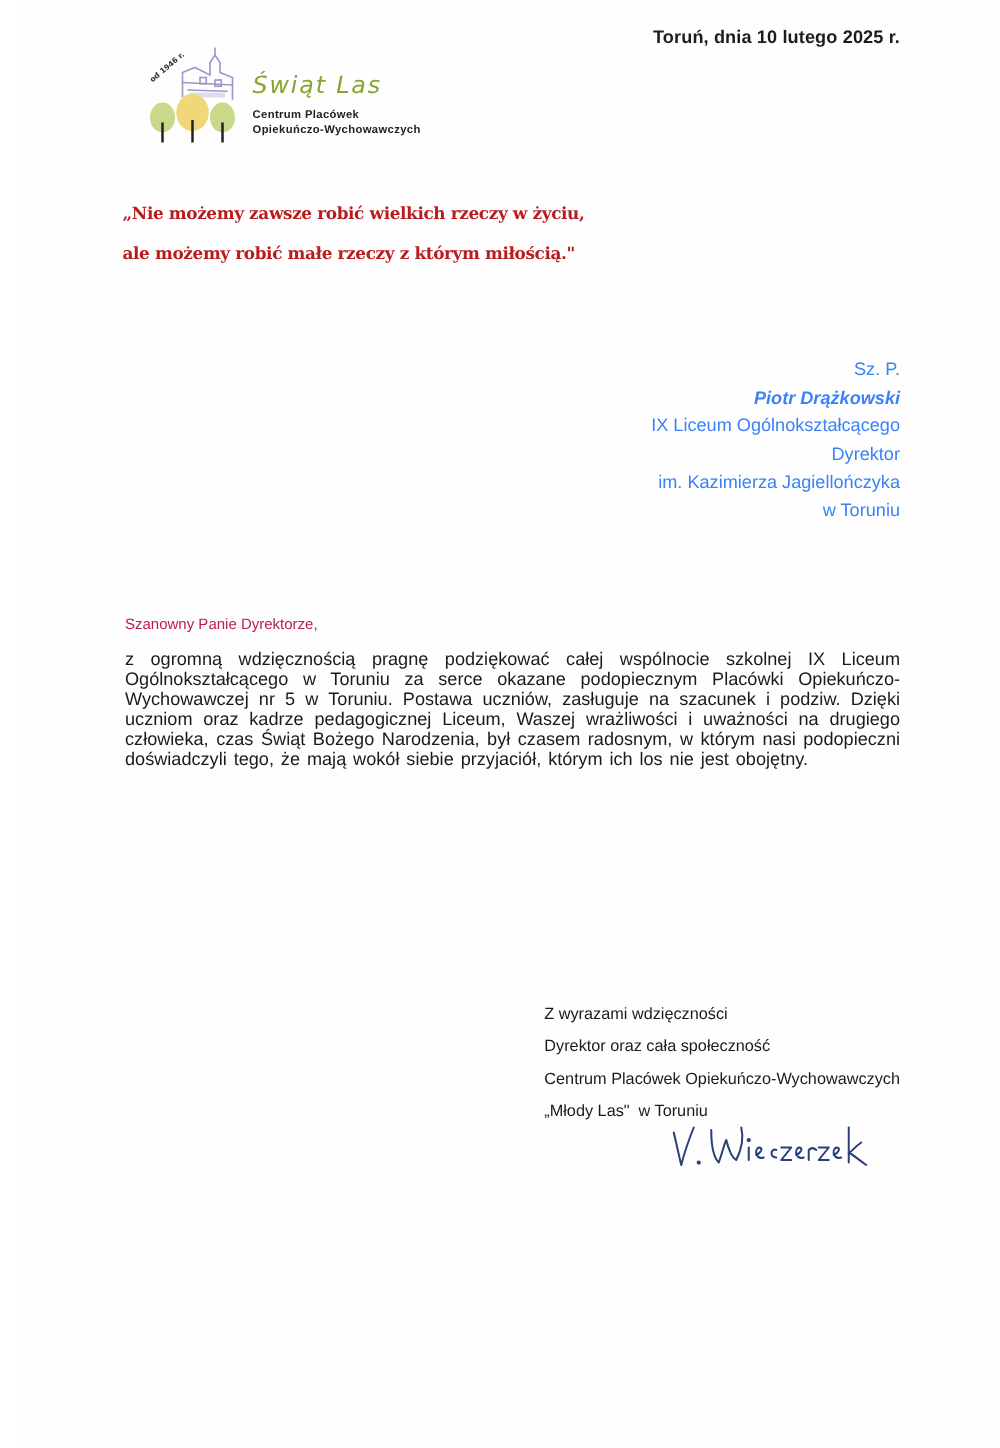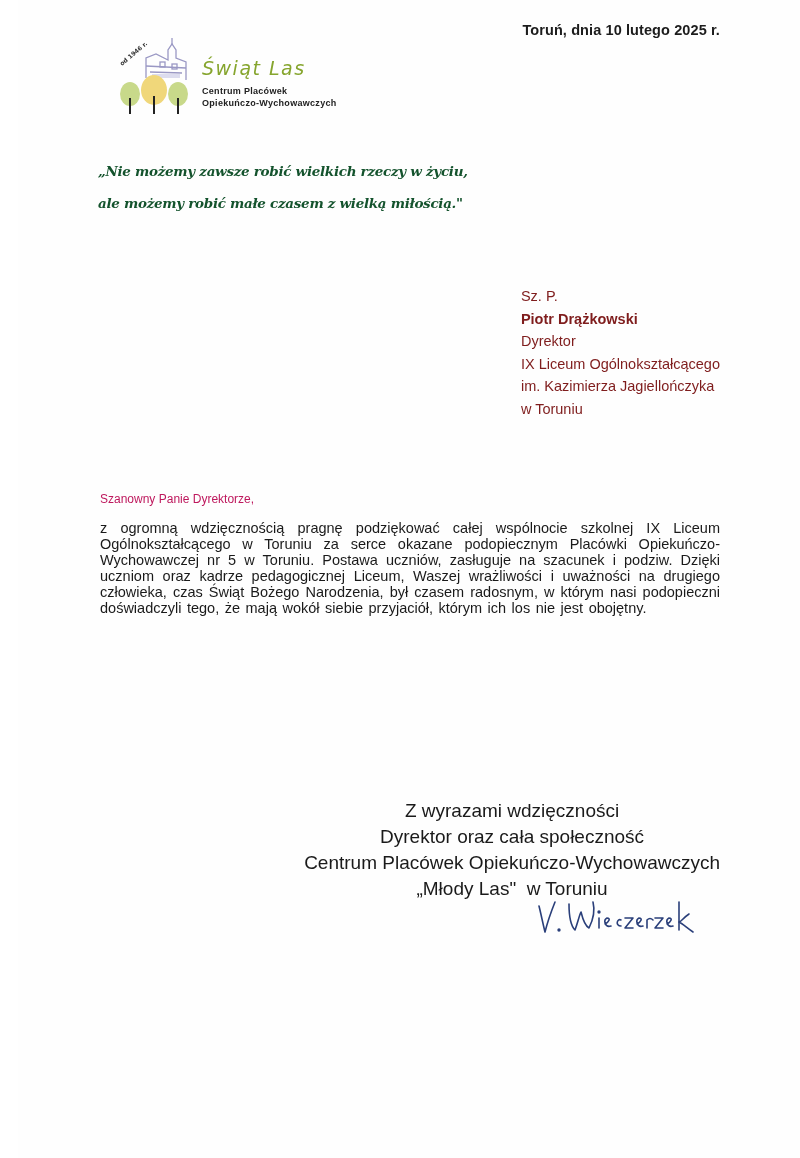--- a/index.html
+++ b/index.html
@@ -67,37 +67,36 @@
     .logo-sub.l2 { top: 62px; }
 
     
     .motto {
       position: absolute;
       left: 80px;
       top: 155px;
       font-family: "DejaVu Serif", "Liberation Serif", serif;
       font-size: 13.5px;
       font-weight: bold;
-      font-style: italic;
-      color: #14532d;
+      color: #b91c1c;
       line-height: 32px;
       letter-spacing: -0.3px;
     }
 
     
     .recipient {
       position: absolute;
       right: 98px;
       top: 285px;
-      text-align: left;
+      text-align: right;
       font-size: 14.5px;
       line-height: 22.5px;
-      color: #7f1d1d;
-    }
-    .recipient .bold { font-weight: bold; }
+      color: #3b82f6;
+    }
+    .recipient .bold { font-weight: bold; font-style: italic; }
 
     
     .salutation {
       position: absolute;
       left: 82px;
       top: 492px;
       font-size: 12px;
       color: #be185d;
     }
     .body-text {
@@ -110,22 +109,22 @@
       text-align: justify;
       color: #1a1a1a;
       word-spacing: 1.5px;
     }
 
     
     .closing {
       position: absolute;
       right: 98px;
       top: 798px;
-      text-align: center;
-      font-size: 19px;
+      text-align: left;
+      font-size: 13px;
       line-height: 26px;
       color: #1a1a1a;
     }
 
     
     .signature {
       position: absolute;
       left: 515px;
       top: 892px;
       width: 170px;
@@ -167,28 +166,28 @@
         <line x1="62" y1="62" x2="62" y2="78"></line>
       </g>
     </svg>
     <div class="logo-name">Świąt Las</div>
     <div class="logo-sub l1">Centrum Placówek</div>
     <div class="logo-sub l2">Opiekuńczo-Wychowawczych</div>
   </div>
 
   <div class="motto">
     <div>„Nie możemy zawsze robić wielkich rzeczy w życiu,</div>
-    <div>ale możemy robić małe czasem z wielką miłością."</div>
+    <div>ale możemy robić małe rzeczy z którym miłością."</div>
   </div>
 
   <div class="recipient">
     <div>Sz. P.</div>
     <div class="bold">Piotr Drążkowski</div>
+    <div>IX Liceum Ogólnokształcącego</div>
     <div>Dyrektor</div>
-    <div>IX Liceum Ogólnokształcącego</div>
     <div>im. Kazimierza Jagiellończyka</div>
     <div>w Toruniu</div>
   </div>
 
   <div class="salutation">Szanowny Panie Dyrektorze,</div>
 
   <div class="body-text">z ogromną wdzięcznością pragnę podziękować całej wspólnocie szkolnej IX Liceum Ogólnokształcącego w Toruniu za serce okazane podopiecznym Placówki Opiekuńczo-Wychowawczej nr 5 w Toruniu. Postawa uczniów, zasługuje na szacunek i podziw. Dzięki uczniom oraz kadrze pedagogicznej Liceum, Waszej wrażliwości i uważności na drugiego człowieka, czas Świąt Bożego Narodzenia, był czasem radosnym, w którym nasi podopieczni doświadczyli tego, że mają wokół siebie przyjaciół, którym ich los nie jest obojętny.</div>
 
   <div class="closing">
     <div>Z wyrazami wdzięczności</div>

